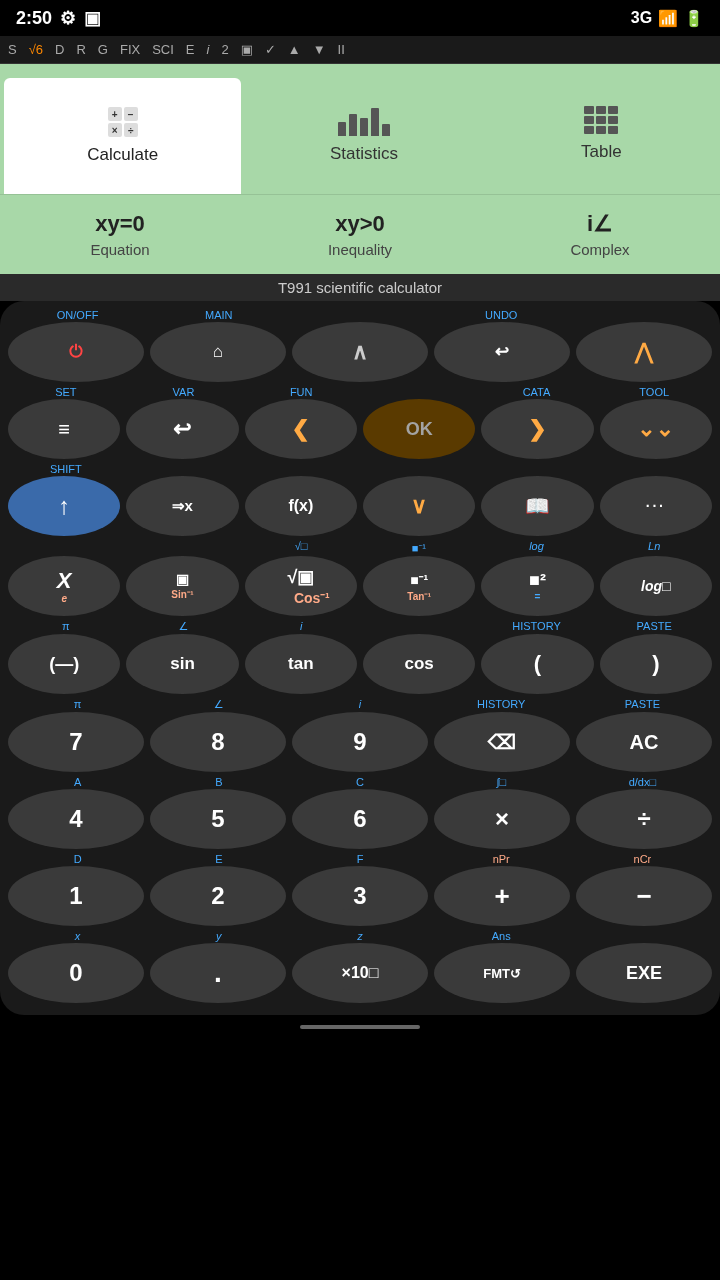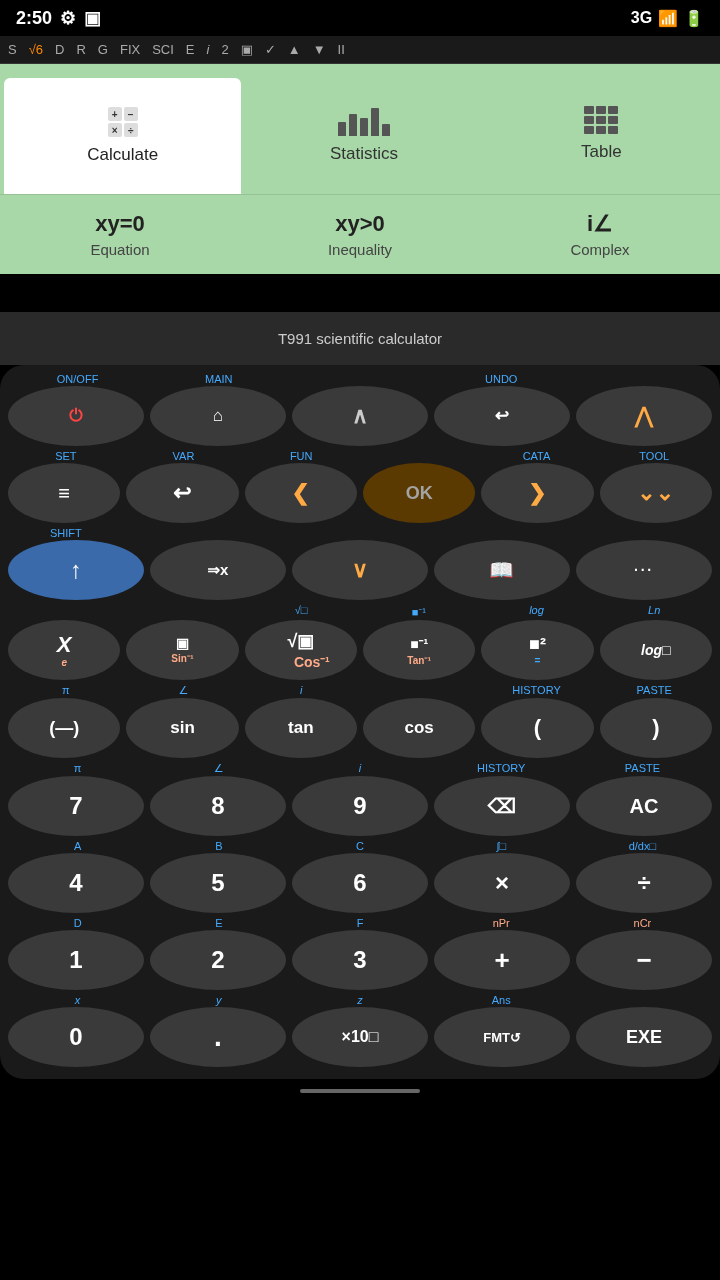--- a/index.html
+++ b/index.html
@@ -101,22 +101,21 @@
       font-size: 15px;
       color: #444;
     }
 
     
     .calc-title {
       background: #2a2a2a;
       text-align: center;
       color: #ccc;
       font-size: 15px;
-      padding: 18px 0;
-      margin-top: 38px;
+      padding: 5px 0;
     }
 
     
     .calc-body {
       background: #1a1a1a;
       padding: 8px 8px;
       border-radius: 24px;
     }
 
     
@@ -395,20 +394,23 @@
     <span class="btn-label empty">_</span>
   </div>
 
   <div class="btn-row">
     <button class="calc-btn blue-highlight" style="font-size:24px; color:#fff;">
       <span>↑</span>
     </button>
     <button class="calc-btn" style="font-size:15px;">
       <span>⇒x</span>
     </button>
+    <button class="calc-btn" style="font-size:16px;">
+      <span>f(x)</span>
+    </button>
     <button class="calc-btn orange-icon" style="font-size:22px;">
       <span>∨</span>
     </button>
     <button class="calc-btn" style="font-size:20px;">
       <span>📖</span>
     </button>
     <button class="calc-btn" style="font-size:14px; letter-spacing:2px;">
       <span>···</span>
     </button>
   </div>

